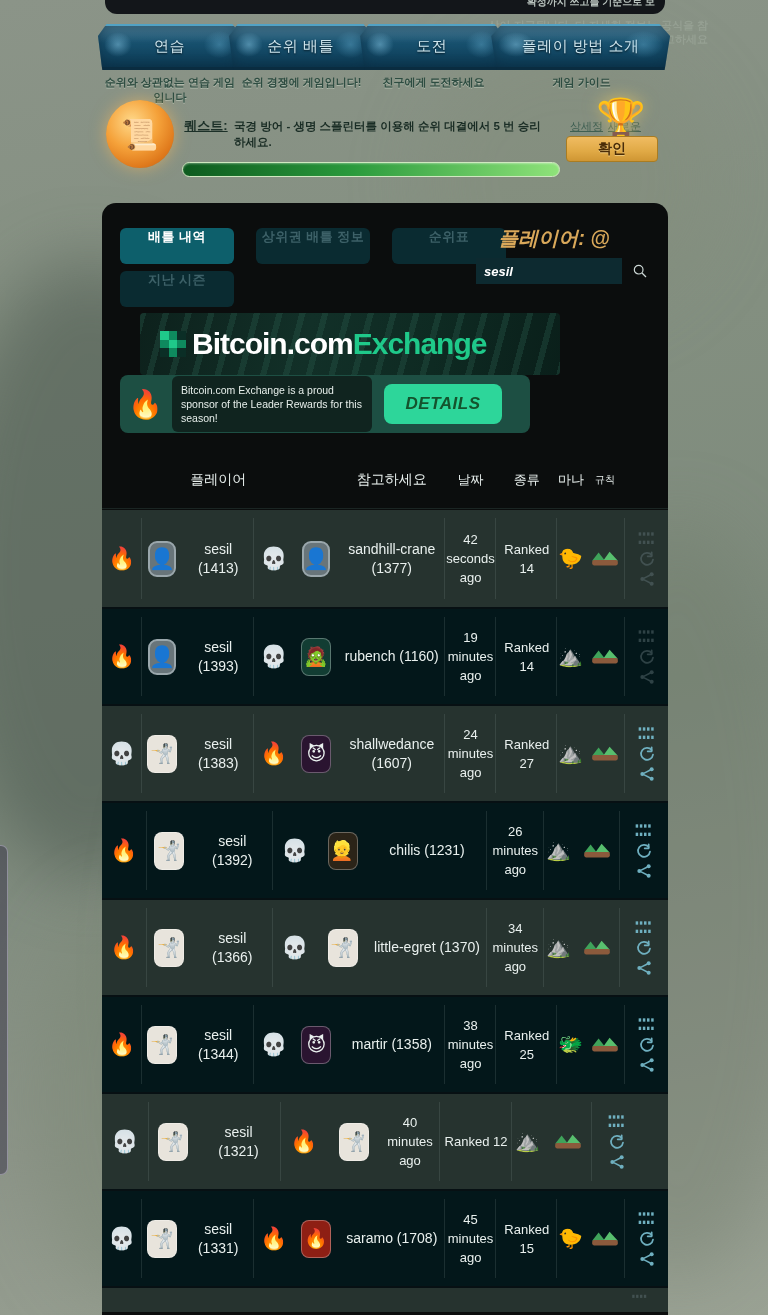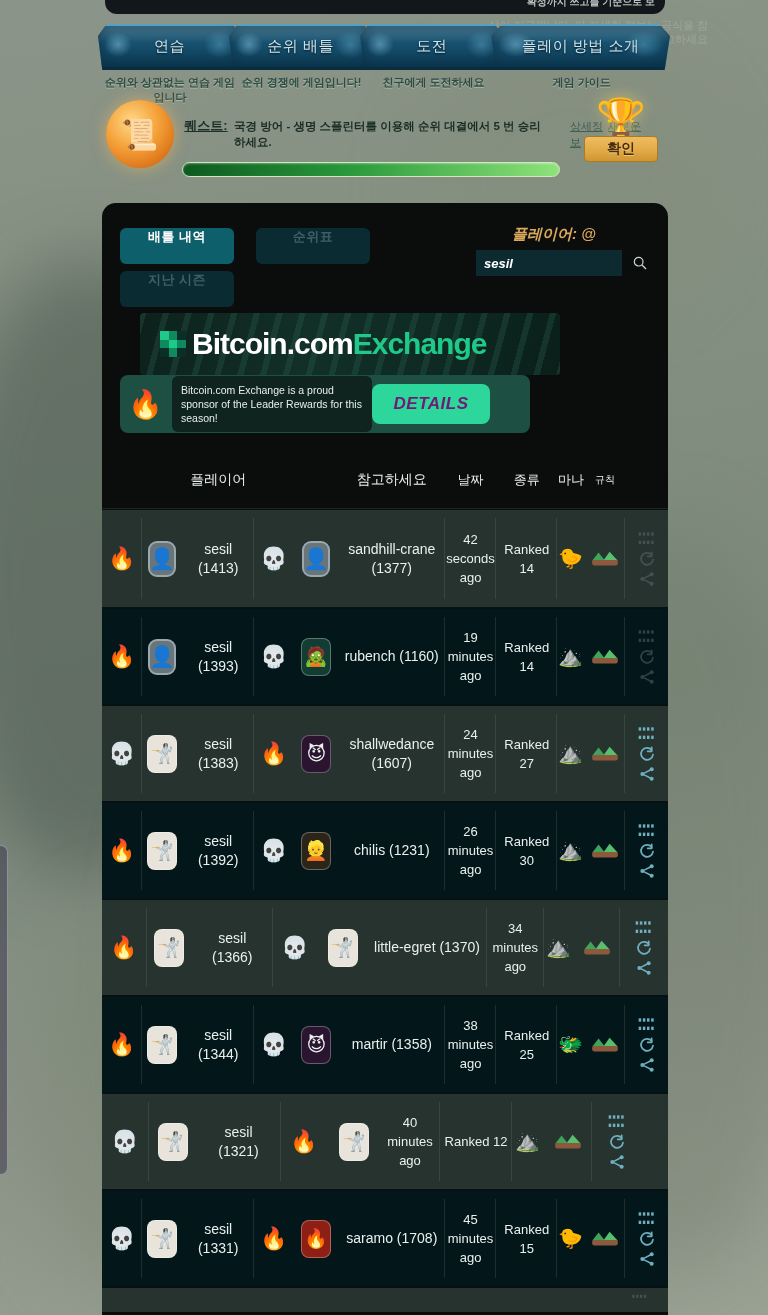--- a/index.html
+++ b/index.html
@@ -97,21 +97,21 @@
     background: linear-gradient(90deg, #0d5a1e 0%, #2a9a3c 45%, #8fe37a 100%);
     border: 1px solid #cfe8bf;
     box-shadow: inset 0 1px 2px rgba(255,255,255,.35);
   }
   .chest {
     position: absolute; right: 0px; top: -4px; width: 86px; height: 72px;
     display: flex; align-items: flex-start; justify-content: center; font-size: 40px;
     filter: drop-shadow(0 0 8px rgba(255,210,90,.6));
   }
   .confirm-btn {
-    position: absolute; right: 6px; top: 36px; width: 74px; height: 26px;
+    position: absolute; right: 6px; top: 36px; width: 92px; height: 26px;
     background: linear-gradient(180deg, #f0bc62 0%, #e0a945 60%, #cf9633 100%);
     border: 1px solid #a97c22; border-radius: 4px;
     color: #4a2c07; font-size: 14px; font-weight: bold;
     display: flex; align-items: center; justify-content: center; cursor: pointer;
     text-shadow: 0 1px 0 rgba(255,235,180,.5);
   }
 
   
   .card {
     position: absolute; left: 102px; top: 203px; width: 566px; height: 1115px;
@@ -125,21 +125,21 @@
     width: 114px; height: 36px; border-radius: 6px; cursor: pointer;
     display: flex; align-items: flex-start; justify-content: center;
     font-size: 13px; font-weight: bold; letter-spacing: .5px;
   }
   .tab.active { background: #0d5f6b; color: #ffffff; }
   .tab.idle { background: #0a2b31; color: #3d6168; }
   .tab-row2 { display: flex; margin-top: 7px; }
 
   .player-box { position: absolute; right: 10px; top: 22px; width: 182px; }
   .player-label {
-    color: #d9a85a; font-size: 15px; font-weight: bold; font-style: italic;
+    color: #d9a85a; font-size: 20px; font-weight: bold; font-style: italic;
     text-align: center; padding-right: 26px;
   }
   .search-line { display: flex; align-items: center; margin-top: 6px; }
   .search-input {
     width: 146px; height: 26px; background: #0d2a30; border: none; outline: none;
     color: #ffffff; font-size: 13px; font-weight: bold; font-style: italic;
     padding: 0 8px; font-family: "Liberation Sans", sans-serif;
   }
   .search-icon { margin-left: 10px; width: 16px; height: 16px; cursor: pointer; }
 
@@ -169,22 +169,22 @@
   .banner-bottom {
     position: absolute; left: 0; top: 62px; width: 410px; height: 58px;
     background: #1d4f43; border-radius: 8px; display: flex; align-items: center;
   }
   .banner-mascot { width: 52px; text-align: center; font-size: 28px; flex: none; }
   .banner-msg {
     background: #10241f; border-radius: 6px; color: #e6eeea;
     font-size: 10.5px; line-height: 14px; padding: 7px 9px; width: 200px; flex: none;
   }
   .details-btn {
-    width: 118px; height: 40px; border-radius: 8px;
-    background: #2dd69a; color: #701a75; font-size: 17px; font-weight: bold; font-style: italic;
+    margin-left: 12px; width: 118px; height: 40px; border-radius: 8px;
+    background: #2dd69a; color: #14532d; font-size: 17px; font-weight: bold; font-style: italic;
     display: flex; align-items: center; justify-content: center; cursor: pointer; letter-spacing: .5px;
   }
 
   
   .thead {
     position: absolute; left: 0; top: 248px; width: 566px; height: 58px;
     display: flex; align-items: center; color: #d5dedb; font-size: 13px;
     border-bottom: 1px solid #1b2523;
   }
   .thead .cell { text-align: right; }
@@ -285,20 +285,23 @@
   <div class="chest">🏆</div>
   <div class="confirm-btn">확인</div>
 </div>
 
 <div class="card">
 
   <div class="tabs">
     <div class="tab-row">
       <div class="tab active">
         <span>배틀 내역</span>
+      </div>
+      <div class="tab idle">
+        <span>상위권 배틀 정보</span>
       </div>
       <div class="tab idle">
         <span>순위표</span>
       </div>
     </div>
     <div class="tab-row2">
       <div class="tab idle">
         <span>지난 시즌</span>
       </div>
     </div>
@@ -513,21 +516,20 @@
         <div class="cell c-pav">
           <div class="avatar av-img" style="background:#e8e4dc">🤺</div>
         </div>
         <div class="cell c-pname divider">sesil<br>(1392)</div>
         <div class="cell c-ores">💀</div>
         <div class="cell c-oav">
           <div class="avatar av-img" style="background:#2b2418">👱</div>
         </div>
         <div class="cell c-oname divider">chilis (1231)</div>
         <div class="cell c-date divider">26<br>minutes<br>ago</div>
-        <div class="cell c-type divider">Ranked 30</div>
         <div class="cell c-mana">⛰️</div>
         <div class="cell c-rule divider">
           <svg viewBox="0 0 32 24" style="width:30px;height:22px">
             <path d="M2 14 L9 5 L16 14 Z" fill="#3fa35a"></path>
             <path d="M14 14 L21 4 L30 14 Z" fill="#58bf6e"></path>
             <rect x="2" y="13" width="28" height="6" rx="2" fill="#8b5a3c"></rect>
           </svg>
         </div>
         <div class="cell c-act">
           <svg class="act-icon act-bright" viewBox="0 0 24 18">

